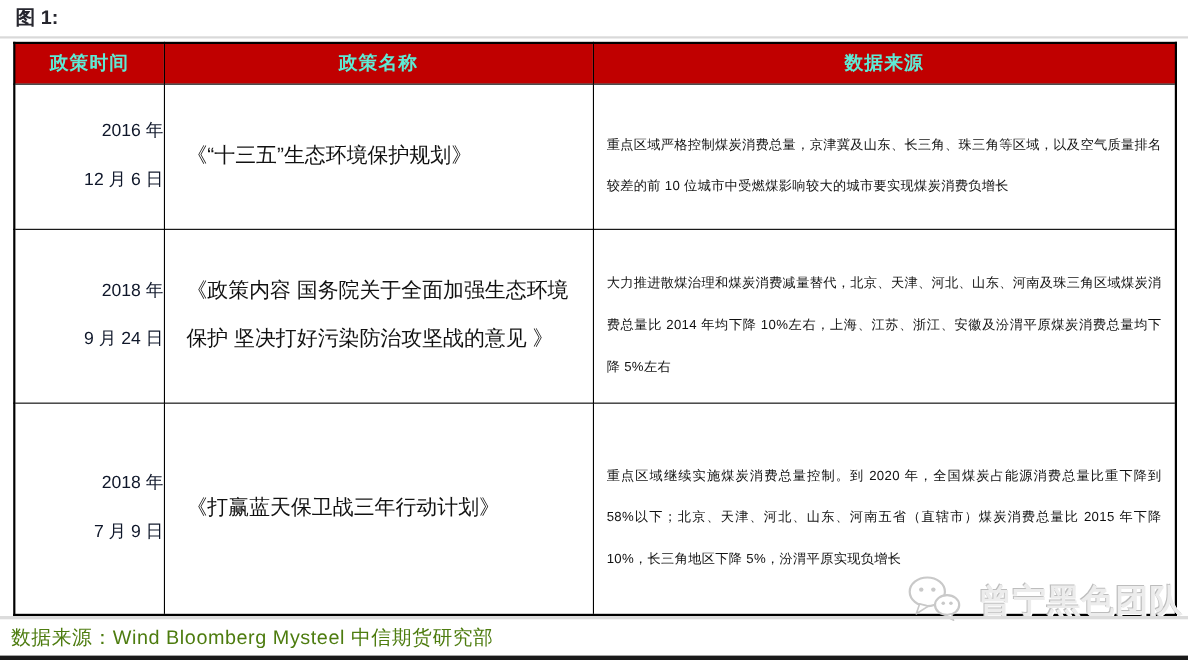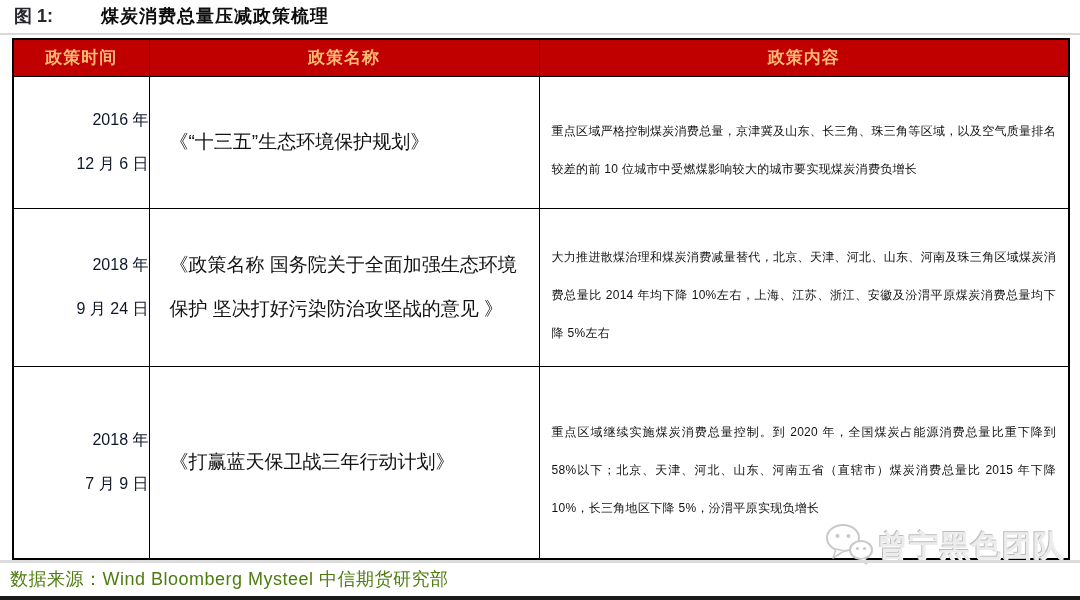--- a/index.html
+++ b/index.html
@@ -2,21 +2,21 @@
 <html><head>
 <meta charset="utf-8">
 <style>
   * { box-sizing: border-box; margin: 0; padding: 0; }
   html, body { width: 1080px; height: 600px; background: #ffffff; overflow: hidden; }
   body { font-family: "Liberation Sans", "DejaVu Sans", sans-serif; position: relative; color: #000; }
 
   .title-row {
     position: absolute; top: 4px; left: 14px;
     display: flex; align-items: baseline;
-    font-size: 18px; font-weight: 700; line-height: 24px;
+    font-size: 18px; font-weight: 700; line-height: 24px; gap: 26px;
   }
   .fig-label { color: #26262e; margin-right: 48px; }
   .fig-title { color: #0d0d0d; letter-spacing: 1px; }
 
   .top-divider {
     position: absolute; top: 33px; left: 0; width: 1080px; height: 2px;
     background: #d9d9d9;
   }
 
   table.policy-table {
@@ -28,21 +28,21 @@
   table.policy-table th, table.policy-table td {
     border: 1px solid #000;
     vertical-align: middle;
   }
   col.c-time { width: 136px; }
   col.c-name { width: 390px; }
   col.c-content { width: 530px; }
 
   tr.header-row { height: 37px; }
   tr.header-row th {
-    background: #c00000; color: #fdba74;
+    background: #c00000; color: #5eead4;
     font-size: 17px; font-weight: 700; text-align: center;
     letter-spacing: 1px;
   }
   tr.body-row-0 { height: 132px; }
   tr.body-row-1 { height: 158px; }
   tr.body-row-2 { height: 193px; }
 
   td.cell-time {
     text-align: right; font-size: 16px; line-height: 44px; color: #0f172a;
   }
@@ -66,67 +66,66 @@
     font-size: 18px; color: #4d7c0f; letter-spacing: 0.5px;
   }
 
   .bottom-bar {
     position: absolute; top: 596px; left: 0; width: 1080px; height: 4px;
     background: #1a1a1a;
   }
 
   .watermark {
     position: absolute; top: 522px; right: 0px; width: 256px; height: 48px;
-    display: flex; align-items: center; gap: 4px;
+    display: flex; align-items: center; gap: 16px;
     pointer-events: none;
   }
   .watermark-text {
     font-size: 30px; font-weight: 700; color: #ececec; white-space: nowrap;
     text-shadow: -1px -1px 0 #bdbdbd, 1px 1px 0 #ffffff;
     letter-spacing: 1px;
   }
 </style>
 </head>
 <body>
 
 <div class="title-row">
   <span class="fig-label">图 1:</span>
-  <span class="fig-title">煤炭消费总量压减政策梳理</span>
 </div>
 
 <div class="top-divider"></div>
 
 <table class="policy-table">
   <colgroup>
     <col class="c-time">
       <col class="c-name">
       <col class="c-content">
   </colgroup>
   <thead>
     <tr class="header-row">
       <th>政策时间</th>
       <th>政策名称</th>
-      <th>政策内容</th>
+      <th>数据来源</th>
     </tr>
   </thead>
   <tbody>
     <tr class="body-row-0">
       <td class="cell-time">
         <div>2016 年</div>
         <div>12 月 6 日</div>
       </td>
       <td class="cell-name">《“十三五”生态环境保护规划》</td>
       <td class="cell-content">重点区域严格控制煤炭消费总量，京津冀及山东、长三角、珠三角等区域，以及空气质量排名较差的前 10 位城市中受燃煤影响较大的城市要实现煤炭消费负增长</td>
     </tr>
     <tr class="body-row-1">
       <td class="cell-time">
         <div>2018 年</div>
         <div>9 月 24 日</div>
       </td>
-      <td class="cell-name">《政策名称 国务院关于全面加强生态环境保护 坚决打好污染防治攻坚战的意见 》</td>
+      <td class="cell-name">《政策内容 国务院关于全面加强生态环境保护 坚决打好污染防治攻坚战的意见 》</td>
       <td class="cell-content">大力推进散煤治理和煤炭消费减量替代，北京、天津、河北、山东、河南及珠三角区域煤炭消费总量比 2014 年均下降 10%左右，上海、江苏、浙江、安徽及汾渭平原煤炭消费总量均下降 5%左右</td>
     </tr>
     <tr class="body-row-2">
       <td class="cell-time">
         <div>2018 年</div>
         <div>7 月 9 日</div>
       </td>
       <td class="cell-name">《打赢蓝天保卫战三年行动计划》</td>
       <td class="cell-content">重点区域继续实施煤炭消费总量控制。到 2020 年，全国煤炭占能源消费总量比重下降到 58%以下；北京、天津、河北、山东、河南五省（直辖市）煤炭消费总量比 2015 年下降 10%，长三角地区下降 5%，汾渭平原实现负增长</td>
     </tr>

